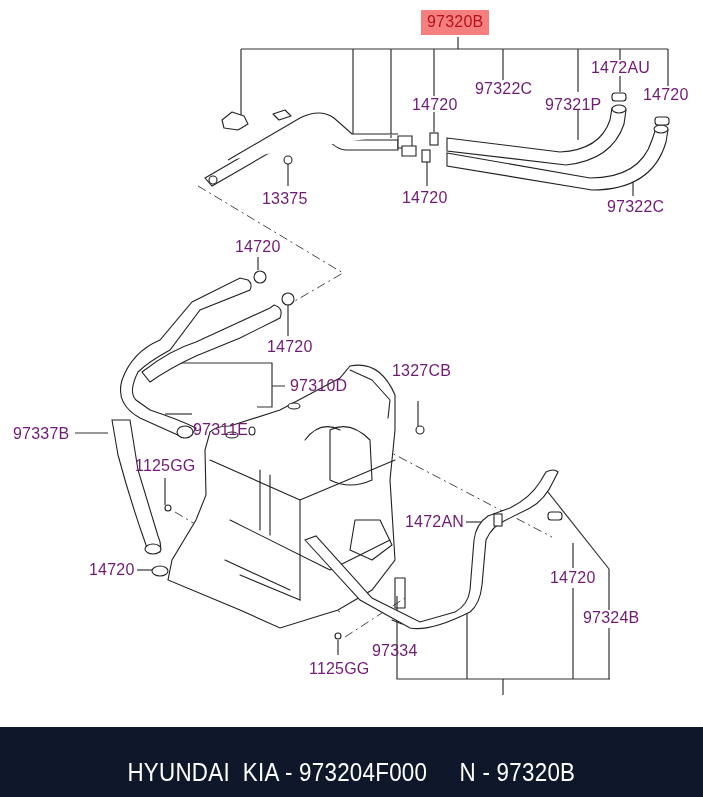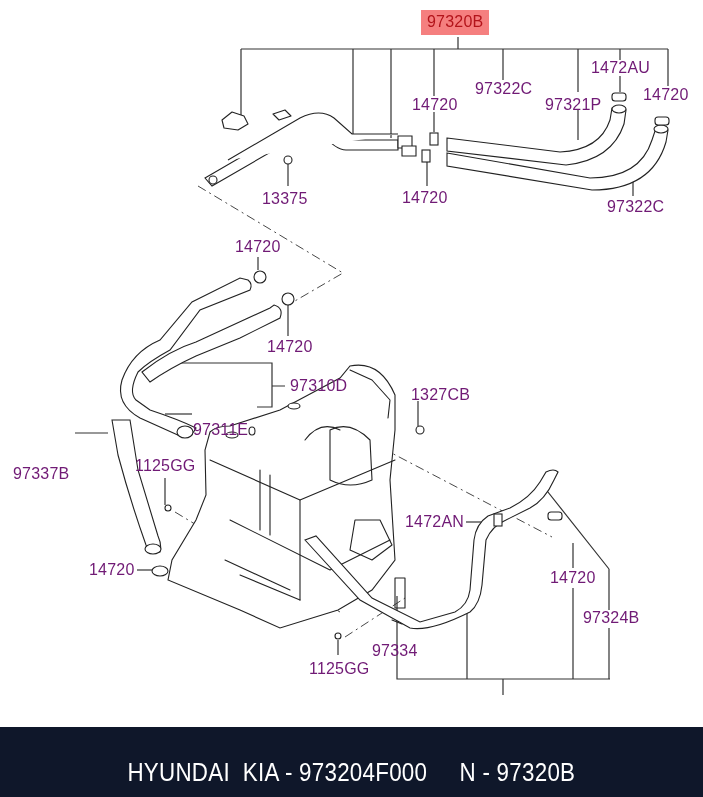--- a/index.html
+++ b/index.html
@@ -115,23 +115,23 @@
   <span class="callout" style="left:591px; top:59px;">1472AU</span>
   <span class="callout" style="left:412px; top:96px;">14720</span>
   <span class="callout" style="left:545px; top:96px;">97321P</span>
   <span class="callout" style="left:643px; top:86px;">14720</span>
   <span class="callout" style="left:402px; top:189px;">14720</span>
   <span class="callout" style="left:262px; top:190px;">13375</span>
   <span class="callout" style="left:607px; top:198px;">97322C</span>
   <span class="callout" style="left:235px; top:238px;">14720</span>
   <span class="callout" style="left:267px; top:338px;">14720</span>
   <span class="callout" style="left:290px; top:377px;">97310D</span>
-  <span class="callout" style="left:392px; top:386px;margin-left:19px;">1327CB</span>
+  <span class="callout" style="left:392px; top:362px;">1327CB</span>
   <span class="callout" style="left:193px; top:406px;margin-top:15px;">97311E</span>
-  <span class="callout" style="left:13px; top:425px;margin-top:40px;">97337B</span>
+  <span class="callout" style="left:13px; top:425px;">97337B</span>
   <span class="callout" style="left:135px; top:457px;">1125GG</span>
   <span class="callout" style="left:405px; top:513px;">1472AN</span>
   <span class="callout" style="left:89px; top:561px;">14720</span>
   <span class="callout" style="left:550px; top:569px;">14720</span>
   <span class="callout" style="left:583px; top:609px;">97324B</span>
   <span class="callout" style="left:372px; top:642px;text-align:right;">97334</span>
   <span class="callout" style="left:309px; top:660px;">1125GG</span>
   <span class="callout" style="left:474px; top:736px;">97330B</span>
 </div>
 

